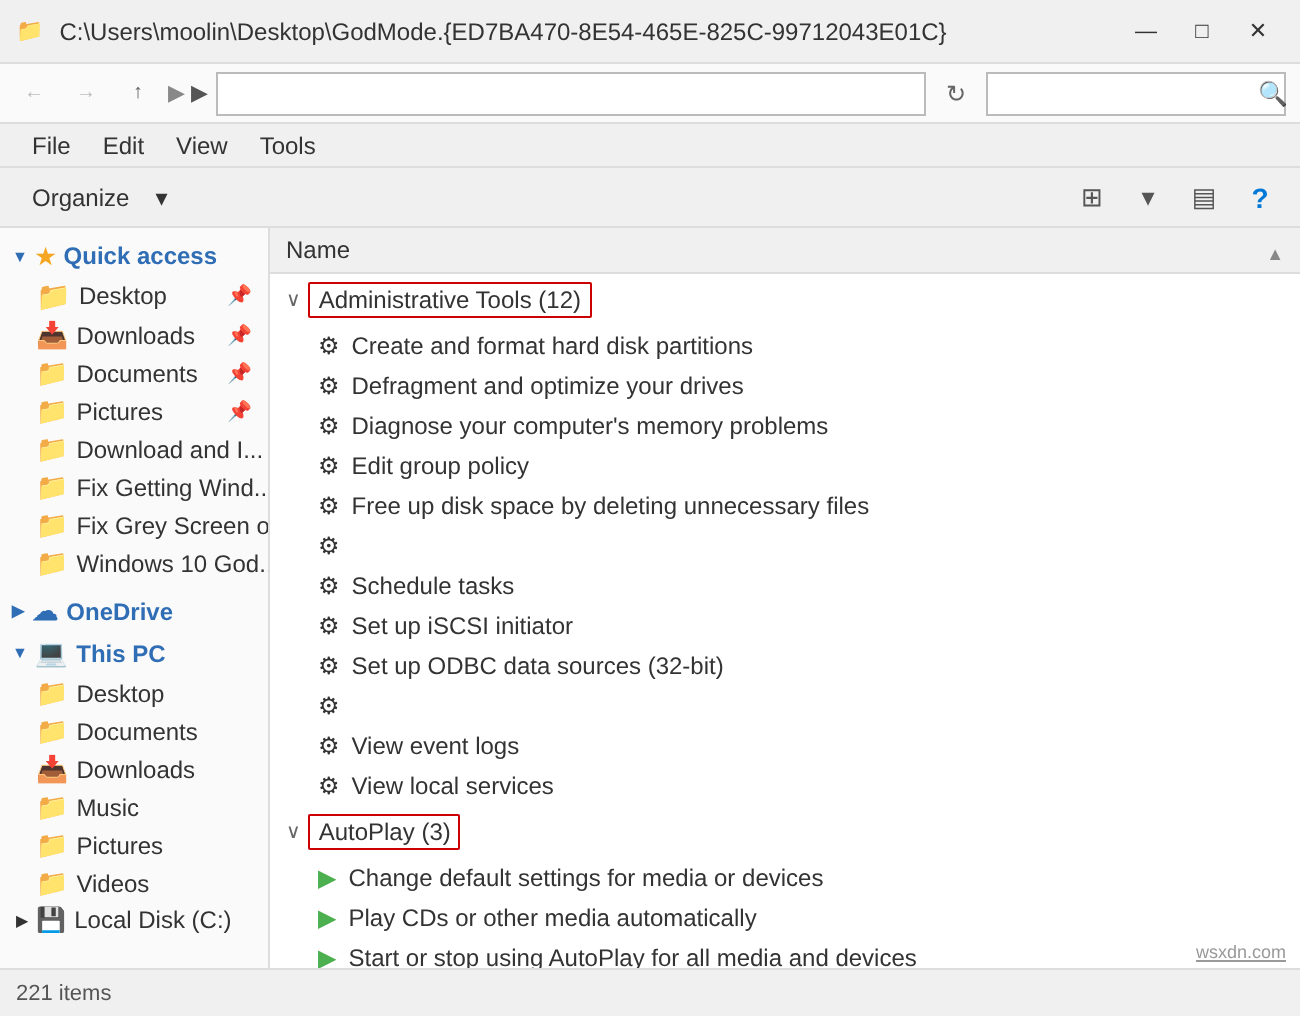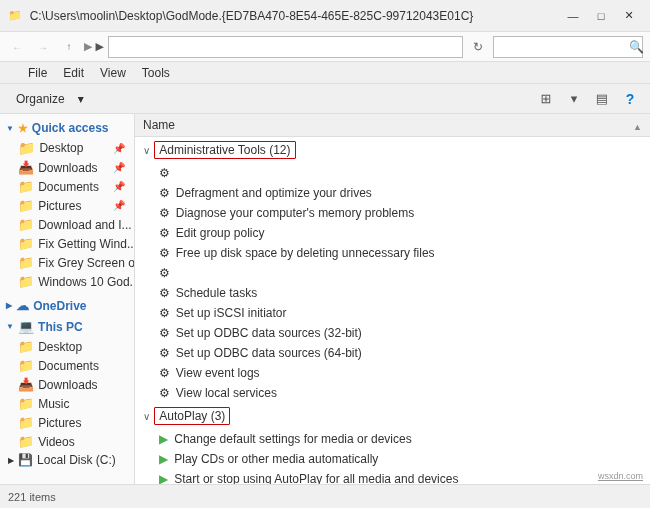--- a/index.html
+++ b/index.html
@@ -95,21 +95,21 @@
       font-size: 11px;
       background: white;
     }
 
     
     .menu-bar {
       background: #f0f0f0;
       height: 22px;
       display: flex;
       align-items: center;
-      padding: 0 20px;
+      padding: 0 8px;
       border-bottom: 1px solid #ddd;
     }
     .menu-item {
       padding: 2px 8px;
       font-size: 12px;
       color: #333;
       cursor: pointer;
     }
 
     
@@ -437,20 +437,21 @@
 
     <div class="section-header">
       <span class="section-chevron">∨</span>
       <span class="section-border-red" style="border:1.5px solid #cc0000;padding:1px 4px;">
         <span>Administrative Tools (12)</span>
       </span>
     </div>
 
     <div class="file-item">
       <span style="font-size:12px;">⚙</span>
+      <span>Create and format hard disk partitions</span>
     </div>
     <div class="file-item">
       <span style="font-size:12px;">⚙</span>
       <span>Defragment and optimize your drives</span>
     </div>
     <div class="file-item">
       <span style="font-size:12px;">⚙</span>
       <span>Diagnose your computer's memory problems</span>
     </div>
     <div class="file-item">
@@ -471,21 +472,20 @@
     <div class="file-item">
       <span style="font-size:12px;">⚙</span>
       <span>Set up iSCSI initiator</span>
     </div>
     <div class="file-item">
       <span style="font-size:12px;">⚙</span>
       <span>Set up ODBC data sources (32-bit)</span>
     </div>
     <div class="file-item">
       <span style="font-size:12px;">⚙</span>
-      <span>Set up ODBC data sources (64-bit)</span>
     </div>
     <div class="file-item">
       <span style="font-size:12px;">⚙</span>
       <span>View event logs</span>
     </div>
     <div class="file-item">
       <span style="font-size:12px;">⚙</span>
       <span>View local services</span>
     </div>
 

